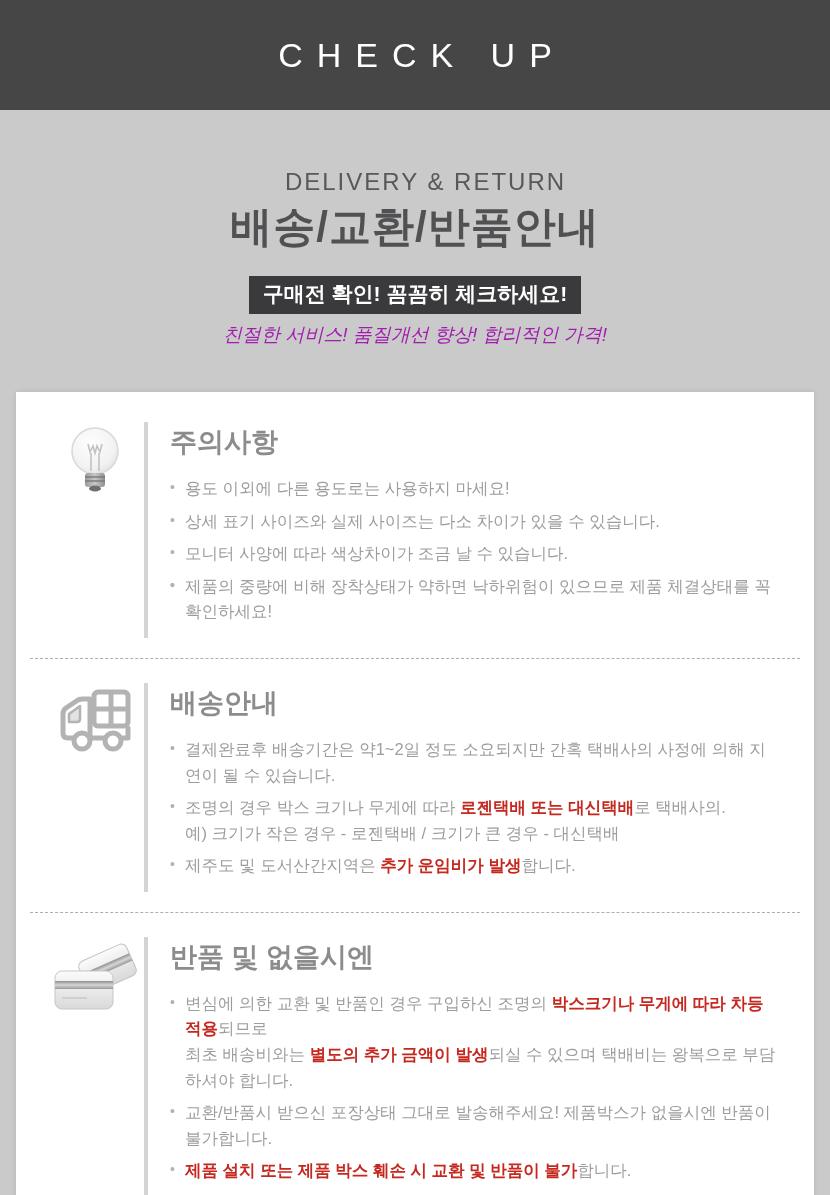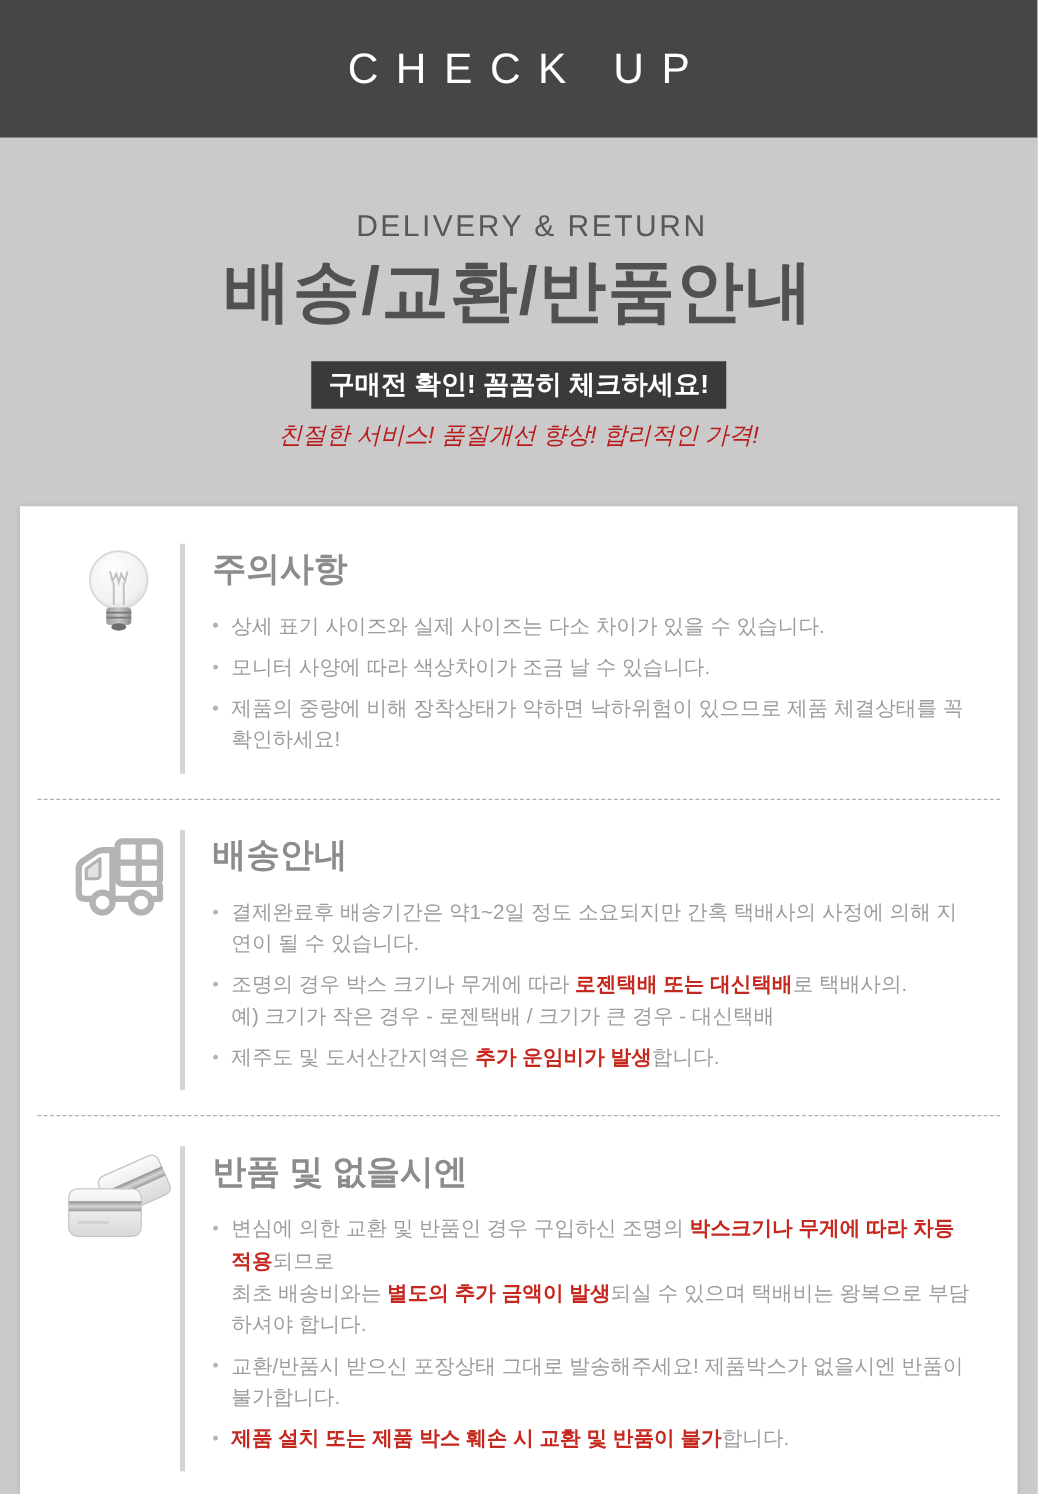--- a/index.html
+++ b/index.html
@@ -15,30 +15,30 @@
   }
   .app-header .brand {
     color: #ffffff; font-size: 34px; font-weight: 200;
     letter-spacing: 14px; padding-left: 14px;
   }
   .hero { text-align: center; padding: 58px 0 44px; }
   .hero .eyebrow {
     color: #58585a; font-size: 24px; letter-spacing: 2px; font-weight: 400; margin-left: 21px;
   }
   .hero .title {
-    color: #515153; font-size: 54px; font-weight: 700;
+    color: #515153; font-size: 42px; font-weight: 700;
     letter-spacing: 1px; margin-top: 8px; line-height: 1.1;
   }
   .hero .badge {
     display: inline-block; margin-top: 26px;
     background: #3a3a3c; color: #ffffff;
     font-size: 21px; font-weight: 700; padding: 4px 14px 6px;
   }
   .hero .subtitle {
-    margin-top: 8px; color: #b91c1c; font-size: 19px; font-style: italic;
+    margin-top: 8px; color: #a21caf; font-size: 19px; font-style: italic;
   }
   .panel {
     width: 798px; margin: 0 auto 17px; background: #ffffff;
     box-shadow: 0 0 5px rgba(0,0,0,0.10);
     padding: 30px 0 40px;
   }
   .info-section { display: flex; margin: 0 30px; }
   .icon-col {
     width: 98px; flex: 0 0 98px; display: flex;
     justify-content: center; padding-top: 4px;
@@ -101,21 +101,21 @@
           <line x1="36" y1="27" x2="36" y2="45" stroke="#c2c2c2" stroke-width="1.6"></line>
           <rect x="22" y="47" width="20" height="14" rx="3" fill="url(#gs)"></rect>
           <line x1="22" y1="51" x2="42" y2="51" stroke="#777777" stroke-width="1.4"></line>
           <line x1="22" y1="55" x2="42" y2="55" stroke="#777777" stroke-width="1.4"></line>
           <ellipse cx="32" cy="62.5" rx="6" ry="3" fill="#6e6e6e"></ellipse>
         </svg>
       </div>
       <div class="content-col">
         <h2 class="sec-title">주의사항</h2>
         <ul class="bullets">
-          <li><span class="dot">•</span></li>
+          <li><span class="dot">•</span><span class="seg-normal">용도 이외에 다른 용도로는 사용하지 마세요!</span></li>
           <li><span class="dot">•</span><span class="seg-normal">상세 표기 사이즈와 실제 사이즈는 다소 차이가 있을 수 있습니다.</span></li>
           <li><span class="dot">•</span><span class="seg-normal">모니터 사양에 따라 색상차이가 조금 날 수 있습니다.</span></li>
           <li><span class="dot">•</span></li>
           <li><span class="dot">•</span><span class="seg-normal">제품의 중량에 비해 장착상태가 약하면 낙하위험이 있으므로 제품 체결상태를 꼭 확인하세요!</span></li>
         </ul>
       </div>
     </section>
     <div class="dashed-divider"></div>
     <section class="info-section">
       <div class="icon-col">

